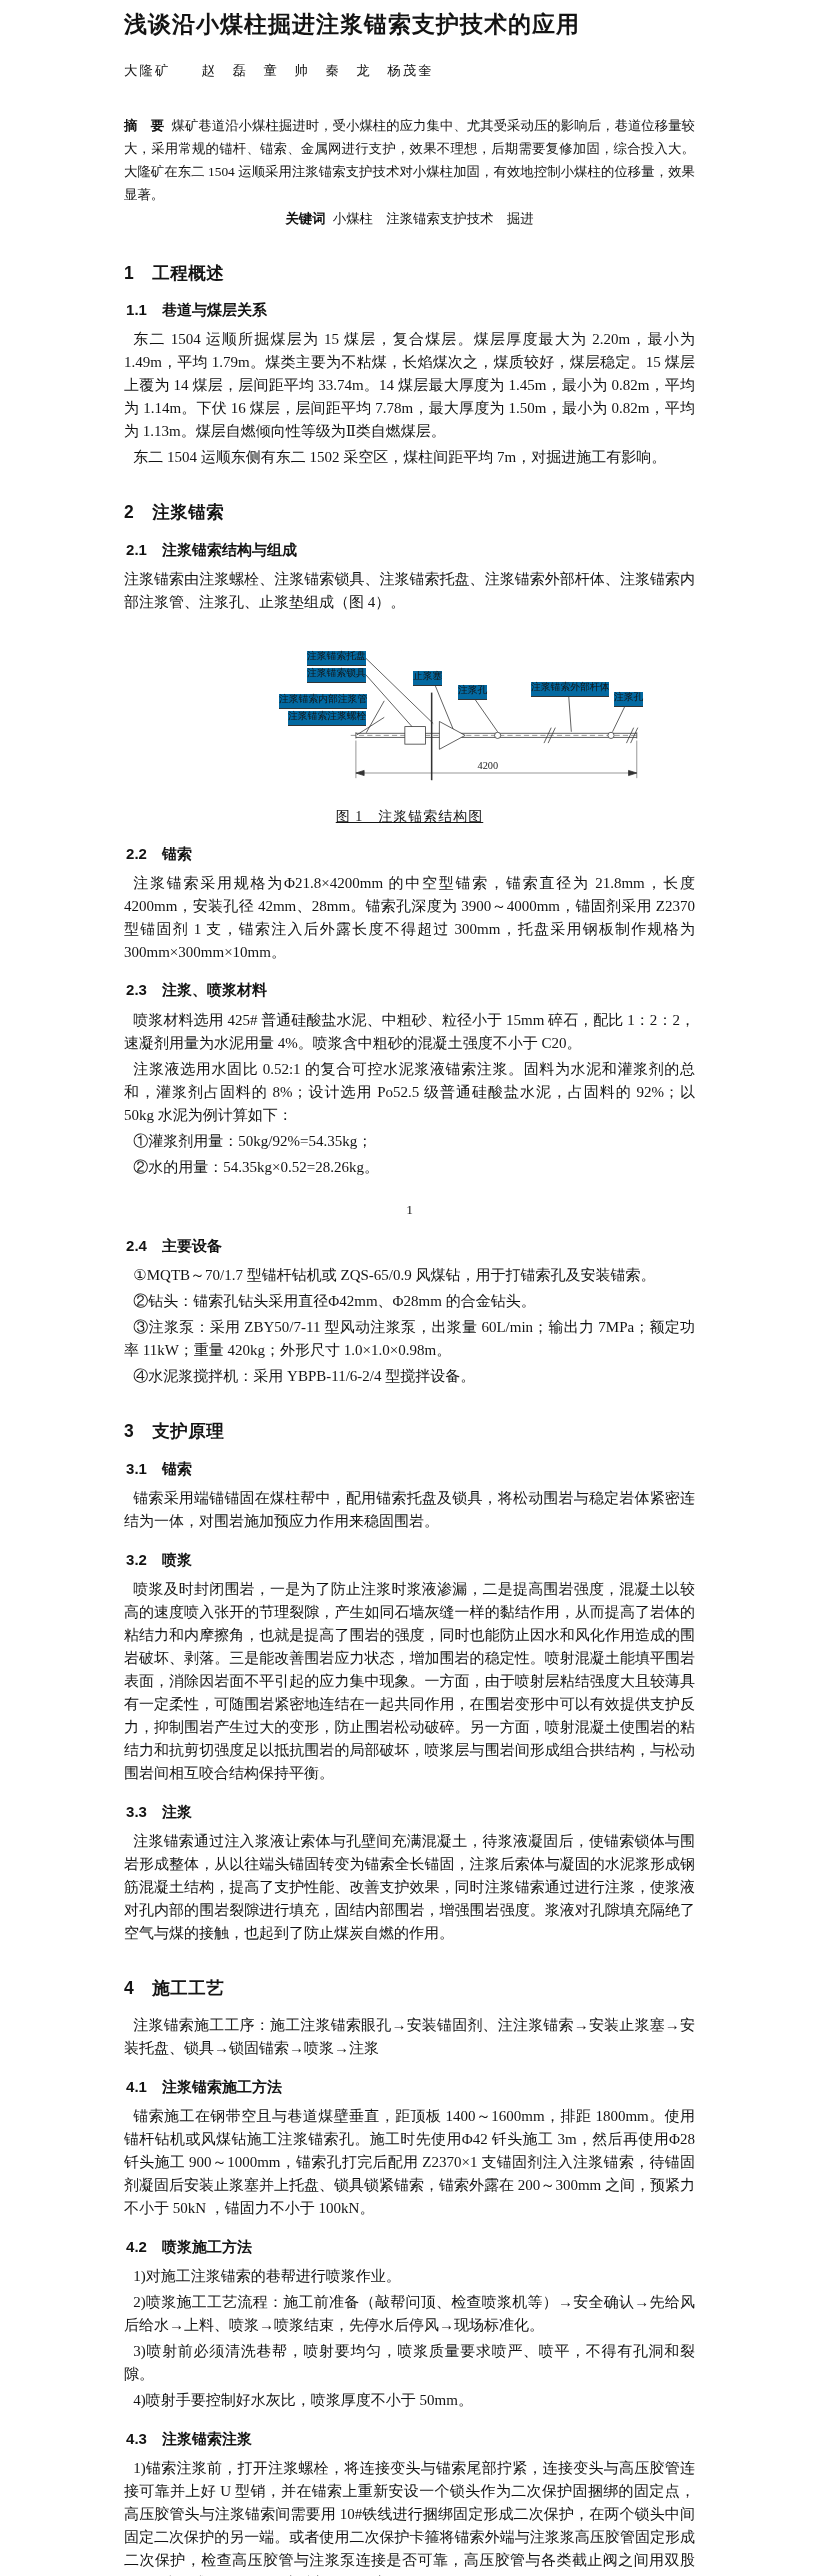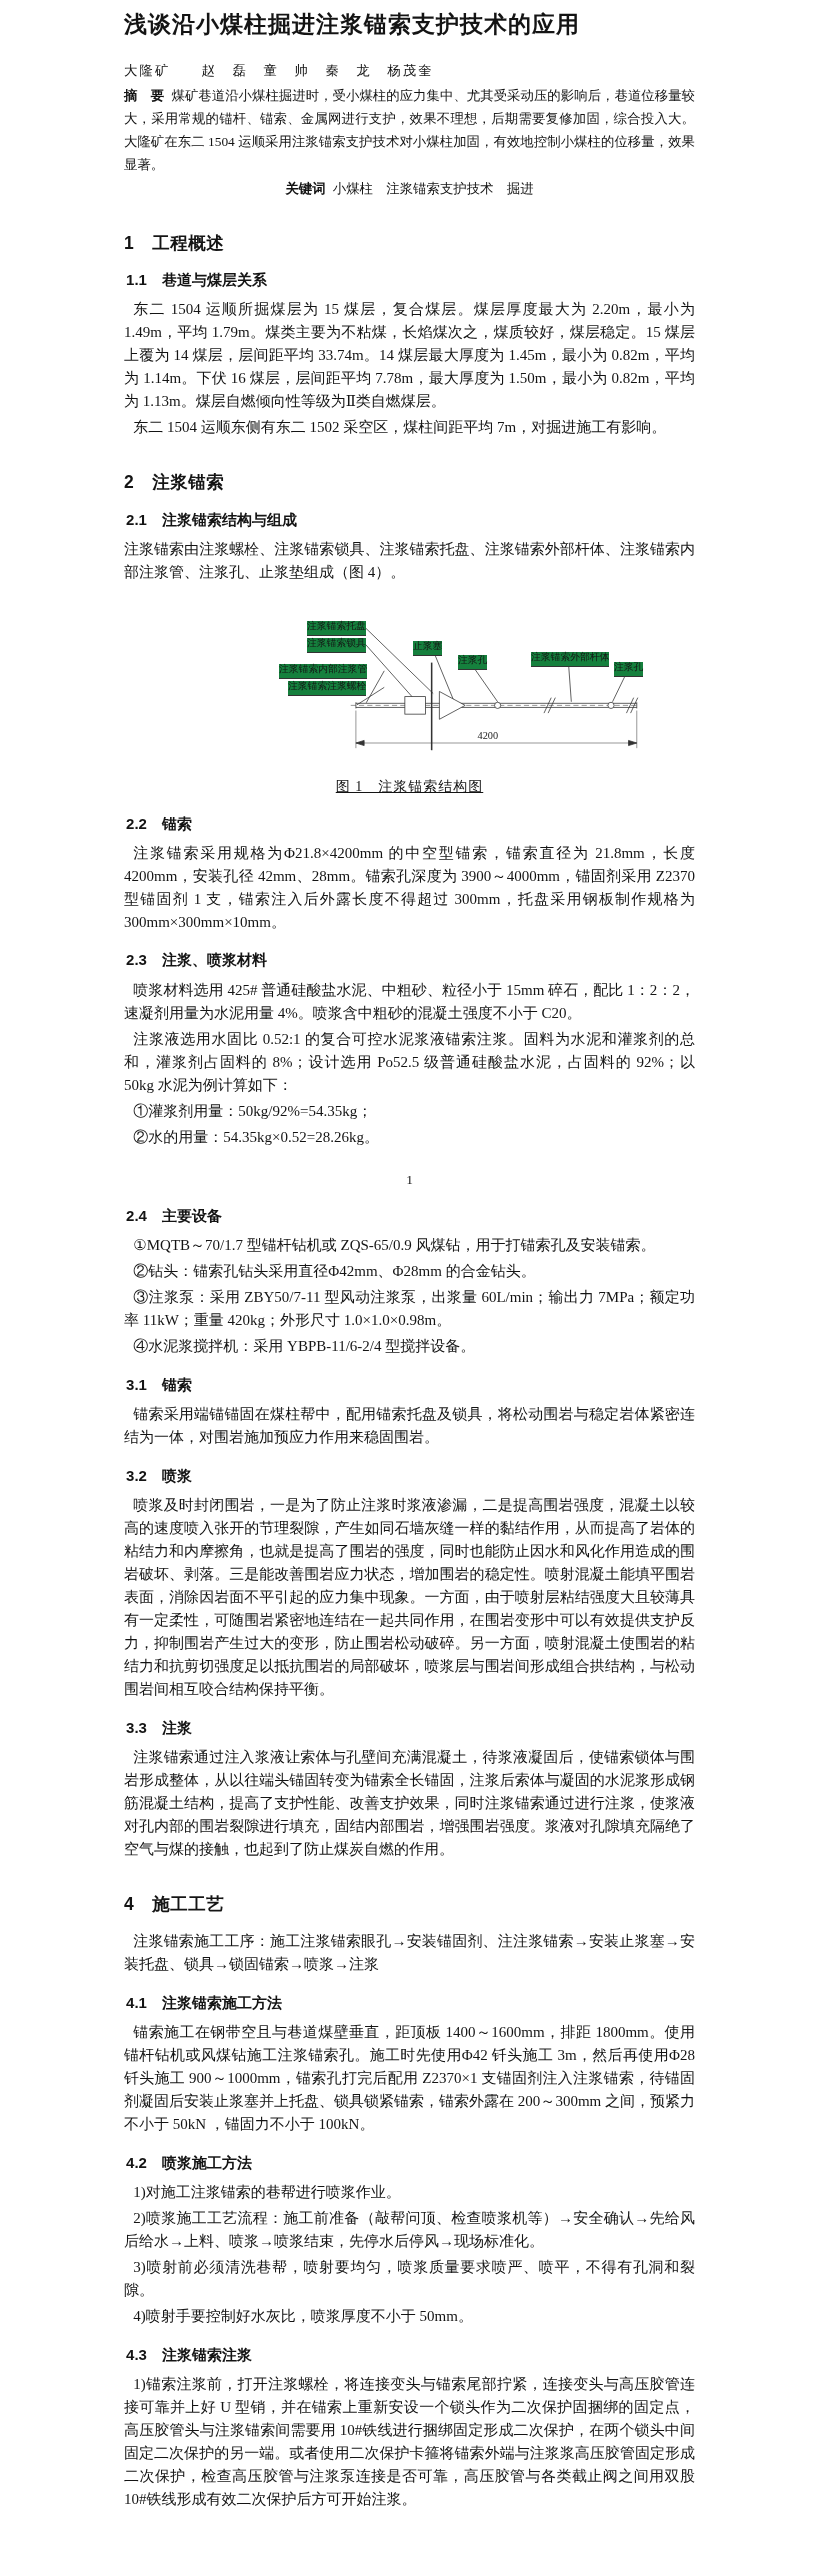--- a/index.html
+++ b/index.html
@@ -1,31 +1,31 @@
 <!DOCTYPE html>
 <html style="font-size:8.2px"><head>
 <meta charset="utf-8">
 <style>
   html,body{margin:0;padding:0;background:#ffffff;}
   .doc{position:relative;width:818px;height:3923px;background:#fff;color:#141414;overflow:hidden;}
   .content{position:absolute;left:124px;top:0;width:571px;}
   .title{font:bold 23px/1.3 "Liberation Serif","DejaVu Serif",serif;text-align:left;margin-top:10.3px;letter-spacing:1px;}
   .authors{font:13.4px/1.4 "Liberation Serif","DejaVu Serif",serif;text-align:left;margin-top:21.6px;letter-spacing:2.1px;}
-  .abstract{margin-top:3px;font:13.4px/23px "Liberation Serif","DejaVu Serif",serif;text-align:justify;}
+  .abstract{margin-top:33px;font:13.4px/23px "Liberation Serif","DejaVu Serif",serif;text-align:justify;}
   .abstract .lbl,.kw .lbl,.bio .lbl{font:bold 13.4px/23px "Liberation Sans","DejaVu Sans",sans-serif;margin-right:7.2px;}
   .kw{font:13.4px/23px "Liberation Serif","DejaVu Serif",serif;margin-top:1px;text-align:center;}
   .h1{font:bold 17.5px/1.2 "Liberation Sans","DejaVu Sans",sans-serif;margin:33px 0 15.5px 0;letter-spacing:0.5px;}
   .h2{font:bold 15px/1.2 "Liberation Sans","DejaVu Sans",sans-serif;margin:17.5px 0 9.3px 2.1px;}
   .p{font:15px/23px "Liberation Serif","DejaVu Serif",serif;text-align:justify;margin:0 0 3.1px 0;text-indent:9.3px;}
   .p.noind{text-indent:0;}
   .pagenum{font:13.4px/1 "Liberation Serif","DejaVu Serif",serif;text-align:center;margin:24px 0 20.6px 0;}
   .figcap{font:14px/1.4 "Liberation Serif","DejaVu Serif",serif;text-align:center;margin:7.2px 0 13.4px 0;letter-spacing:1px;text-decoration:underline;}
   
   .fig1{position:relative;width:571px;height:155px;margin-top:31px;}
-  .fig1 .lab{position:absolute;font:9.8px/1.1 "Liberation Serif","DejaVu Serif",serif;border-bottom:0.5px solid #333;padding-bottom:3px;background:#15803d;}
+  .fig1 .lab{position:absolute;font:9.8px/1.1 "Liberation Serif","DejaVu Serif",serif;border-bottom:0.5px solid #333;padding-bottom:3px;background:#0369a1;}
 </style>
 </head>
 <body>
 
 <div class="doc">
   <div class="content">
 
     <div class="title">浅谈沿小煤柱掘进注浆锚索支护技术的应用</div>
     <div class="authors">大隆矿　　赵　磊　童　帅　秦　龙　杨茂奎</div>
 
@@ -107,20 +107,21 @@
     <p class="p">②水的用量：54.35kg×0.52=28.26kg。</p>
 
     <div class="pagenum">1</div>
 
     <div class="h2" style="margin-top:4.1px;">2.4　主要设备</div>
     <p class="p">①MQTB～70/1.7 型锚杆钻机或 ZQS-65/0.9 风煤钻，用于打锚索孔及安装锚索。</p>
     <p class="p">②钻头：锚索孔钻头采用直径Φ42mm、Φ28mm 的合金钻头。</p>
     <p class="p">③注浆泵：采用 ZBY50/7-11 型风动注浆泵，出浆量 60L/min；输出力 7MPa；额定功率 11kW；重量 420kg；外形尺寸 1.0×1.0×0.98m。</p>
     <p class="p">④水泥浆搅拌机：采用 YBPB-11/6-2/4 型搅拌设备。</p>
 
+    <div class="h1">3　支护原理</div>
     <div class="h2">3.1　锚索</div>
     <p class="p">锚索采用端锚锚固在煤柱帮中，配用锚索托盘及锁具，将松动围岩与稳定岩体紧密连结为一体，对围岩施加预应力作用来稳固围岩。</p>
     <div class="h2">3.2　喷浆</div>
     <p class="p">喷浆及时封闭围岩，一是为了防止注浆时浆液渗漏，二是提高围岩强度，混凝土以较高的速度喷入张开的节理裂隙，产生如同石墙灰缝一样的黏结作用，从而提高了岩体的粘结力和内摩擦角，也就是提高了围岩的强度，同时也能防止因水和风化作用造成的围岩破坏、剥落。三是能改善围岩应力状态，增加围岩的稳定性。喷射混凝土能填平围岩表面，消除因岩面不平引起的应力集中现象。一方面，由于喷射层粘结强度大且较薄具有一定柔性，可随围岩紧密地连结在一起共同作用，在围岩变形中可以有效提供支护反力，抑制围岩产生过大的变形，防止围岩松动破碎。另一方面，喷射混凝土使围岩的粘结力和抗剪切强度足以抵抗围岩的局部破坏，喷浆层与围岩间形成组合拱结构，与松动围岩间相互咬合结构保持平衡。</p>
     <div class="h2">3.3　注浆</div>
     <p class="p">注浆锚索通过注入浆液让索体与孔壁间充满混凝土，待浆液凝固后，使锚索锁体与围岩形成整体，从以往端头锚固转变为锚索全长锚固，注浆后索体与凝固的水泥浆形成钢筋混凝土结构，提高了支护性能、改善支护效果，同时注浆锚索通过进行注浆，使浆液对孔内部的围岩裂隙进行填充，固结内部围岩，增强围岩强度。浆液对孔隙填充隔绝了空气与煤的接触，也起到了防止煤炭自燃的作用。</p>
 
     <div class="h1">4　施工工艺</div>
     <p class="p" style="margin-top:14.4px;">注浆锚索施工工序：施工注浆锚索眼孔→安装锚固剂、注注浆锚索→安装止浆塞→安装托盘、锁具→锁固锚索→喷浆→注浆</p>
     <div class="h2">4.1　注浆锚索施工方法</div>

